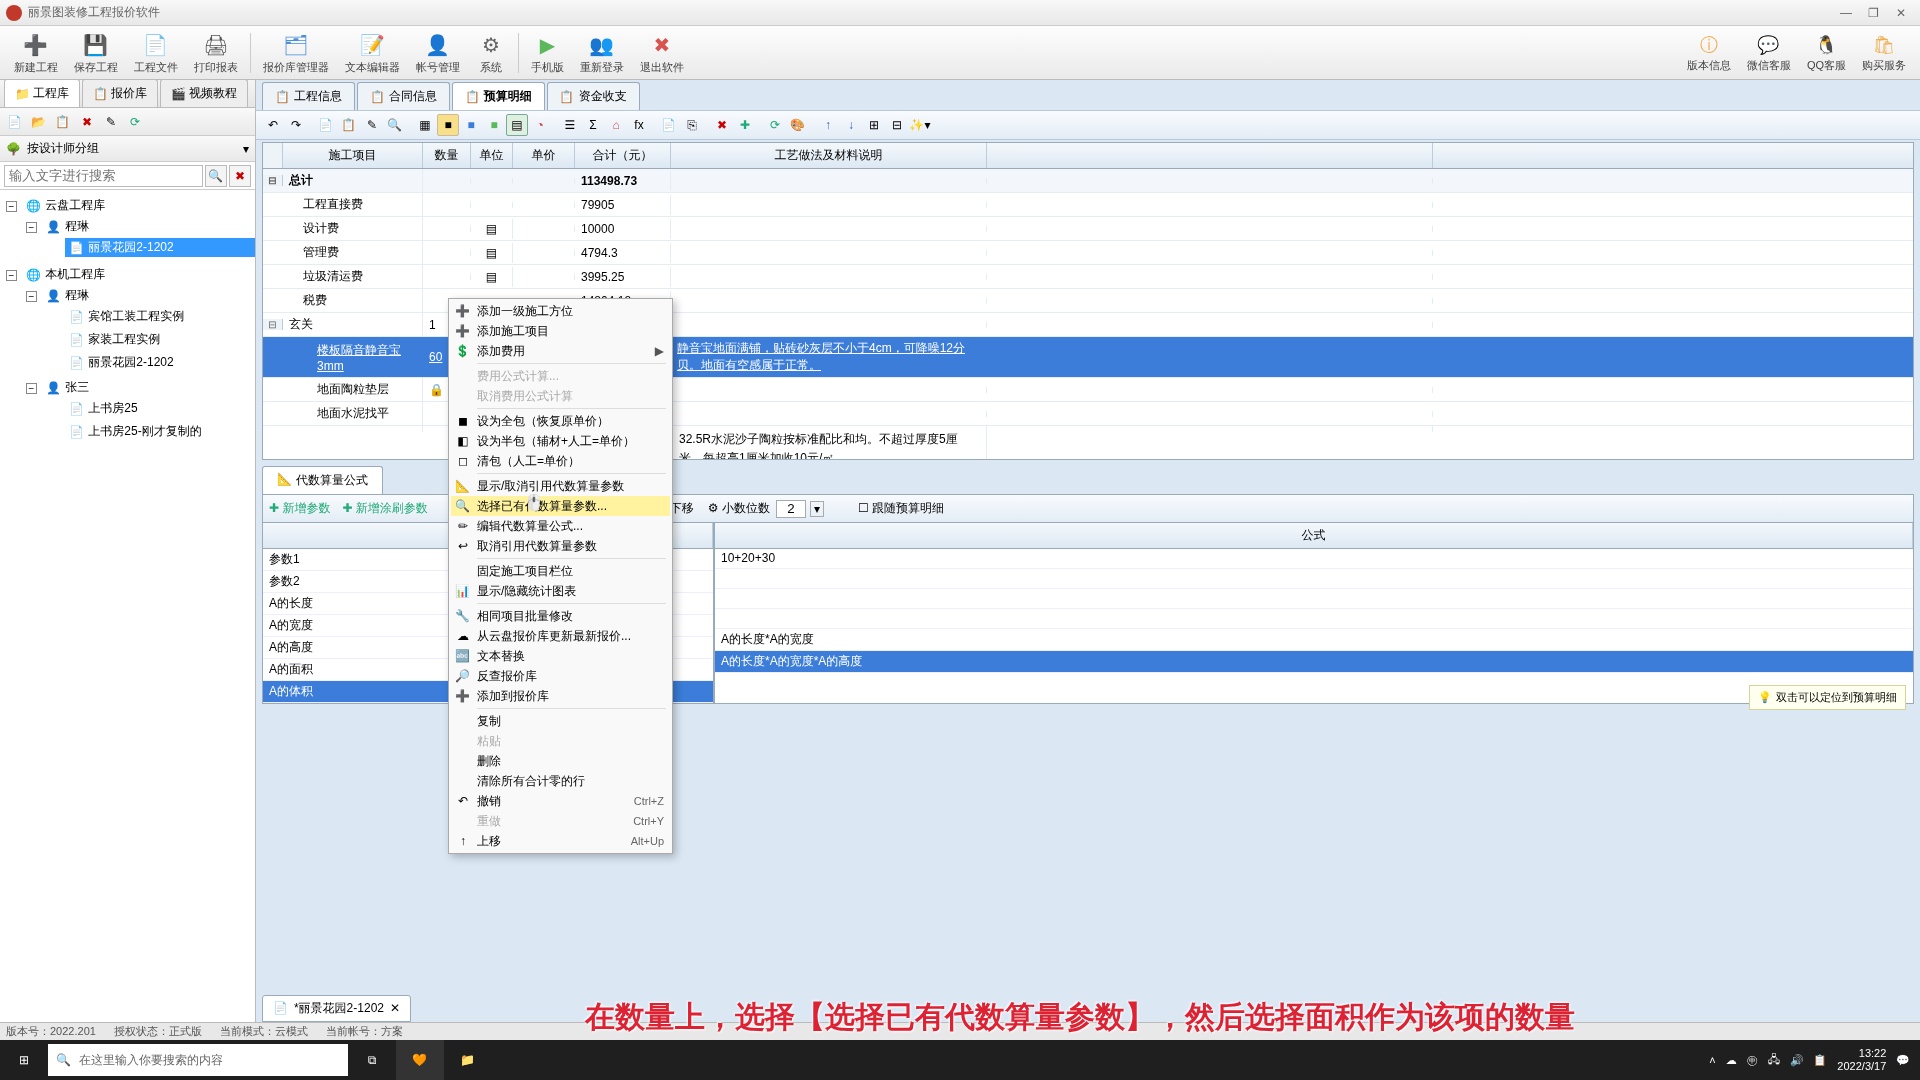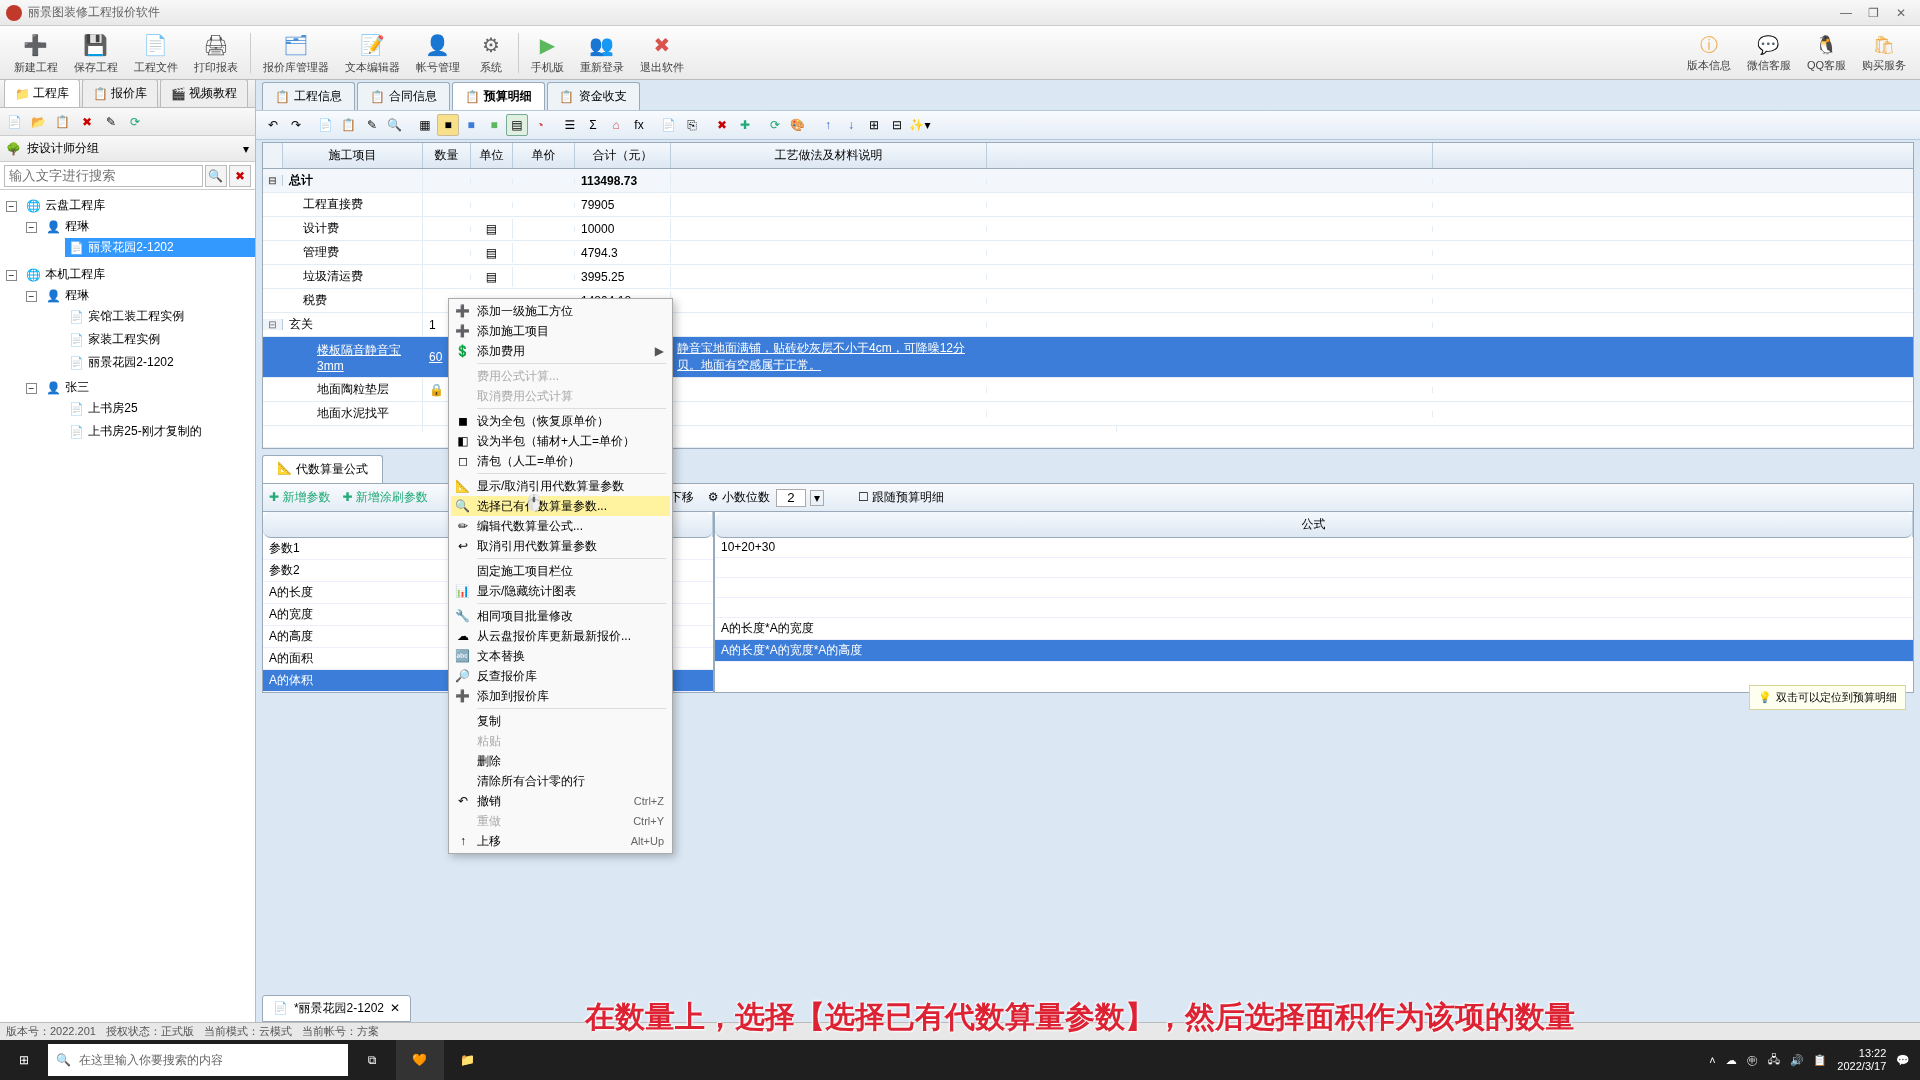--- a/index.html
+++ b/index.html
@@ -72,42 +72,42 @@
 
 .subtabs { height:28px; margin:4px 6px 0; display:flex; align-items:flex-end; }
 .subtab { padding:5px 14px; border:1px solid #9ab; border-bottom:none; background:#fff; border-radius:3px 3px 0 0; display:flex; gap:4px; }
 .subtb { height:28px; margin:0 6px; background:linear-gradient(#f9fbfe,#e3ecf5); border:1px solid #9ab; border-bottom:none; display:flex; align-items:center; gap:4px; padding:0 6px; }
 .subgrids { display:flex; margin:0 6px; gap:0; }
 .subgrid { border:1px solid #9ab; background:#fff; }
 .sg1 { width:452px; }
 .sg2 { flex:1; }
 .sg3 { width:86px; }
 .sg4 { width:190px; }
-.sghead { background:linear-gradient(#f4f8fc,#dde8f3); display:flex; border-bottom:1px solid #9ab;border-radius:8px; }
+.sghead { background:linear-gradient(#f4f8fc,#dde8f3); display:flex; border-bottom:1px solid #9ab; }
 .sgh { padding:4px 6px; text-align:center; flex:1; border-right:1px solid #bcd; }
 .sgrow { display:flex; border-bottom:1px solid #eef; min-height:20px; }
 .sgc { padding:2px 6px; flex:1; }
 .sgrow.sel { background:#3b7dd8; color:#fff; }
 
 
 .ctxmenu { position:absolute; left:448px; top:298px; width:225px; background:#f9f9f9; border:1px solid #aaa; box-shadow:3px 3px 8px rgba(0,0,0,.25); z-index:1000; padding:2px; }
 .ctxitem { display:flex; align-items:center; height:20px; padding:0 6px 0 26px; position:relative; cursor:pointer; font-size:12px; }
 .ctxitem.hl { background:#fff3a0; }
 .ctxitem.dis { color:#aaa; }
 .ctxico { position:absolute; left:4px; width:16px; height:16px; display:flex; align-items:center; justify-content:center; font-size:12px; }
 .ctxsep { height:1px; background:#ddd; margin:2px 4px 2px 26px; }
 .ctxshort { margin-left:auto; color:#666; font-size:11px;padding-left:40px; }
 .ctxsub { margin-left:auto; color:#555; }
 
 
 .doctabs { height:28px; margin:0 6px; display:flex; align-items:center; }
 .doctab { padding:4px 10px; background:#fff; border:1px solid #9ab; border-radius:3px 3px 0 0; display:flex; align-items:center; gap:6px; }
 
 
-.statusbar { height:18px; background:#e8e8e8; border-top:1px solid #bbb; display:flex; align-items:center; font-size:11px; color:#555; padding:0 6px; gap:10px; }
+.statusbar { height:18px; background:#e8e8e8; border-top:1px solid #bbb; display:flex; align-items:center; font-size:11px; color:#555; padding:0 6px; gap:18px; }
 
 
 .overlay { position:absolute; left:245px; right:5px; bottom:42px; font-size:30px; font-weight:bold; color:#d23; text-align:center; text-shadow:1px 1px 2px #fff,-1px -1px 2px #fff; z-index:900; pointer-events:none; }
 
 
 .taskbar { position:absolute; left:0; right:0; bottom:0; height:40px; background:#1f1f1f; display:flex; align-items:center; color:#fff; }
 .taskbtn { width:48px; height:40px; display:flex; align-items:center; justify-content:center; cursor:pointer; }
 .tasksearch { flex:0 0 300px; height:32px; background:#fff; color:#666; display:flex; align-items:center; padding:0 8px; gap:8px; }
 .tray { margin-left:auto; display:flex; align-items:center; gap:10px; padding-right:10px; font-size:11px; }
 .clock { text-align:right; line-height:1.2; }
@@ -438,20 +438,23 @@
             <div class="gc" style="width:316px"></div>
             <div class="gc" style="width:446px"></div>
           </div>
           <div class="grow" style="align-items:flex-start">
             <div class="col-handle" style="height:auto"></div>
    <div class="gc" style="width:140px"></div>
             <div class="gc" style="width:48px"></div>
    <div class="gc" style="width:42px"></div>
             <div class="gc" style="width:62px"></div>
    <div class="gc" style="width:96px"></div>
+   <div class="gc desc-area" style="width:316px">
+     <div>32.5R水泥沙子陶粒按标准配比和均。不超过厚度5厘米，每超高1厘米加收10元/㎡</div>
+   </div>
             <div class="gc" style="width:446px"></div>
           </div>
         </div>
     </div>
 
     <div class="subtabs">
       <div class="subtab">
         <span>📐</span>
         <span>代数算量公式</span>
       </div>

